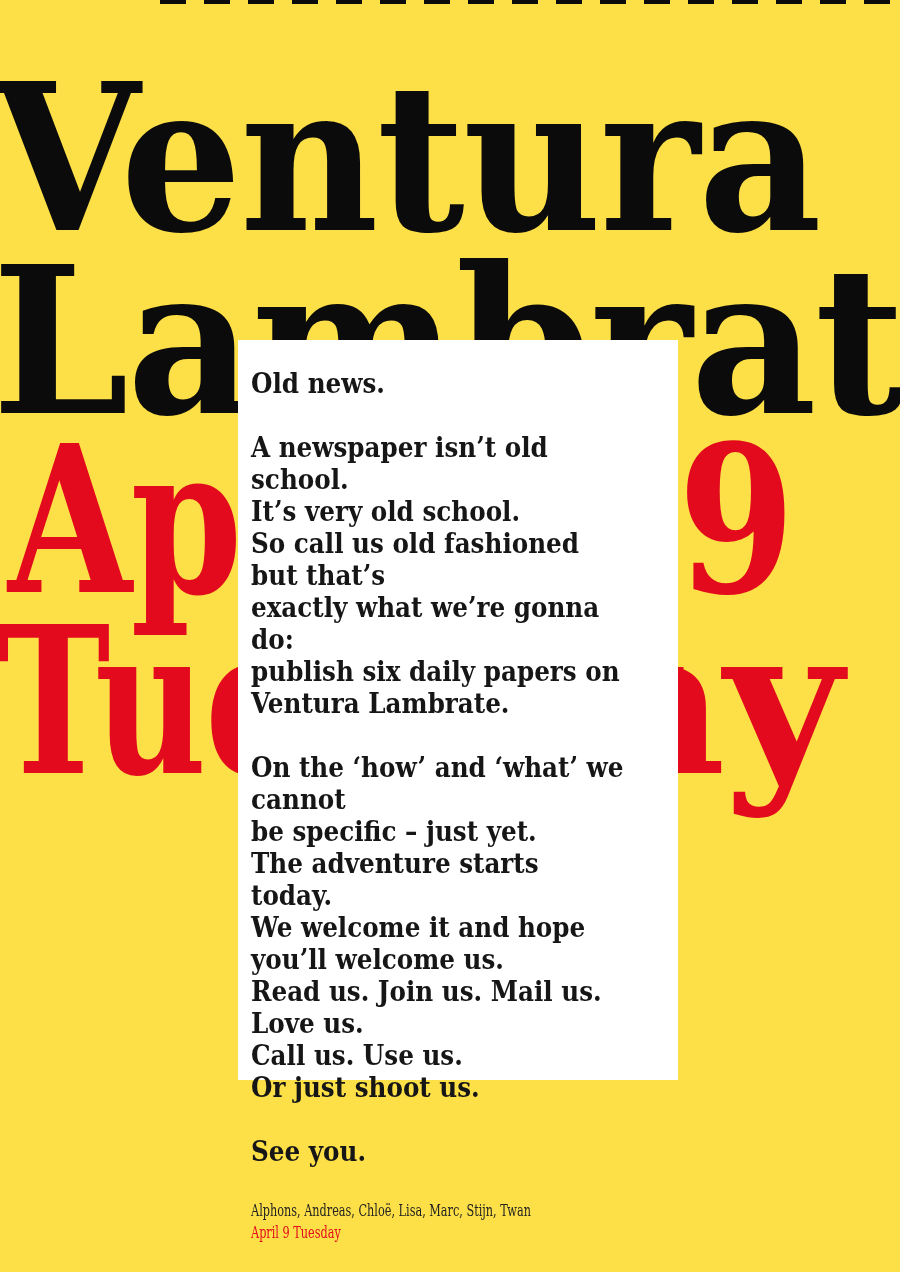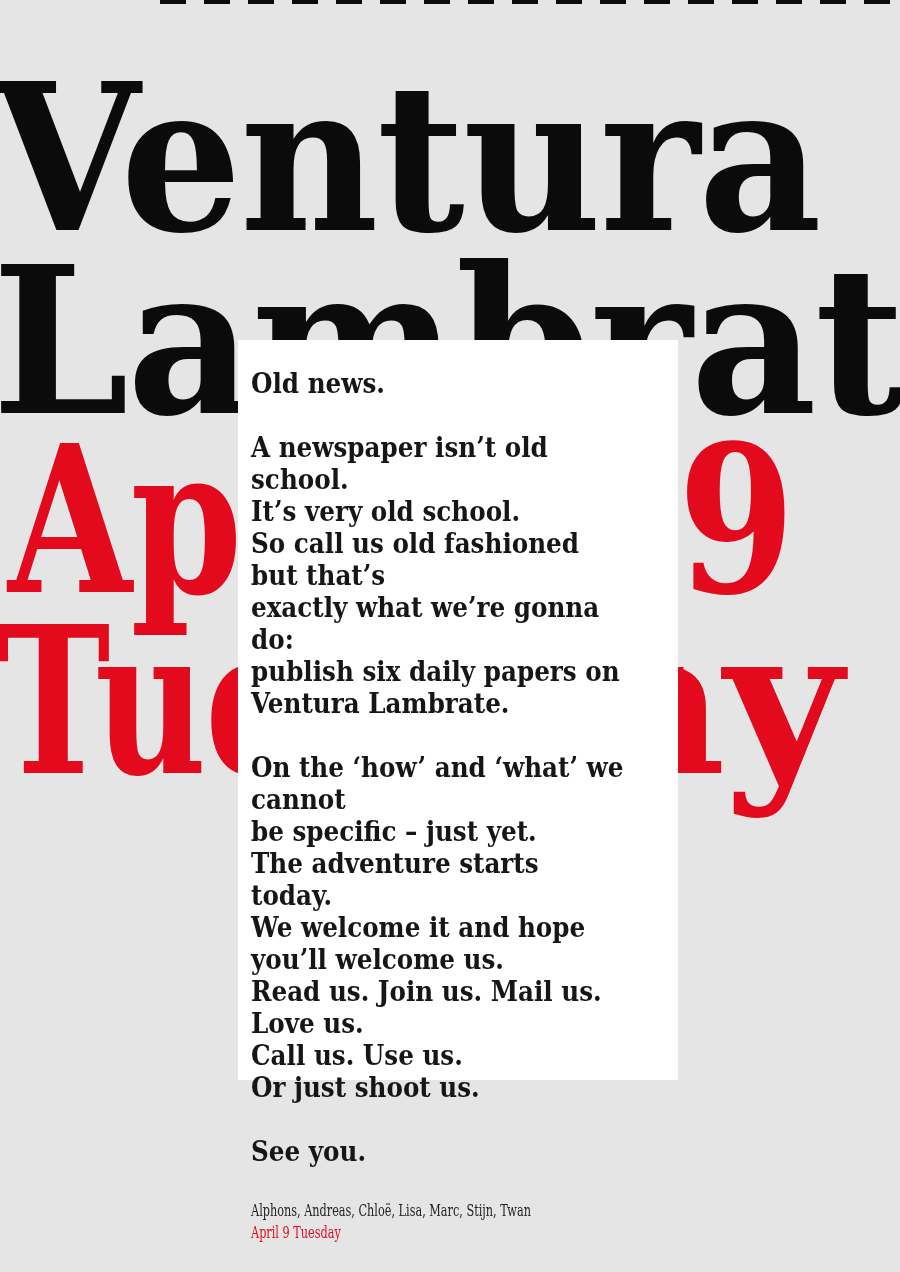--- a/index.html
+++ b/index.html
@@ -1,21 +1,21 @@
 <!DOCTYPE html>
 <html style="--red: #e20a1c; --ink: #0b0b0b;"><head>
 <meta charset="utf-8">
 <style>
   html, body { margin: 0; padding: 0; background: #ffffff; }
 
   .poster {
     position: relative;
     width: 900px;
     height: 1272px;
-    background: #e5e5e5;
+    background: #fde047;
     overflow: hidden;
     font-family: "DejaVu Serif", serif;
   }
 
   
   .top-ticks {
     position: absolute;
     left: 160px; right: 0; top: 0;
     height: 4px;
     background: repeating-linear-gradient(90deg,

